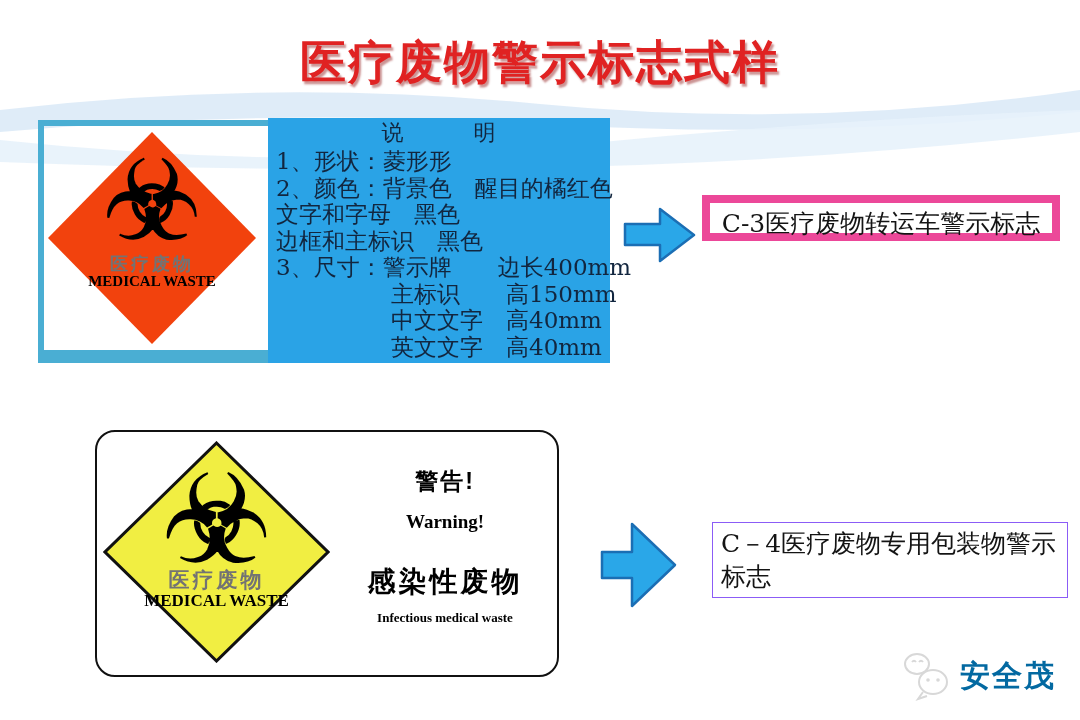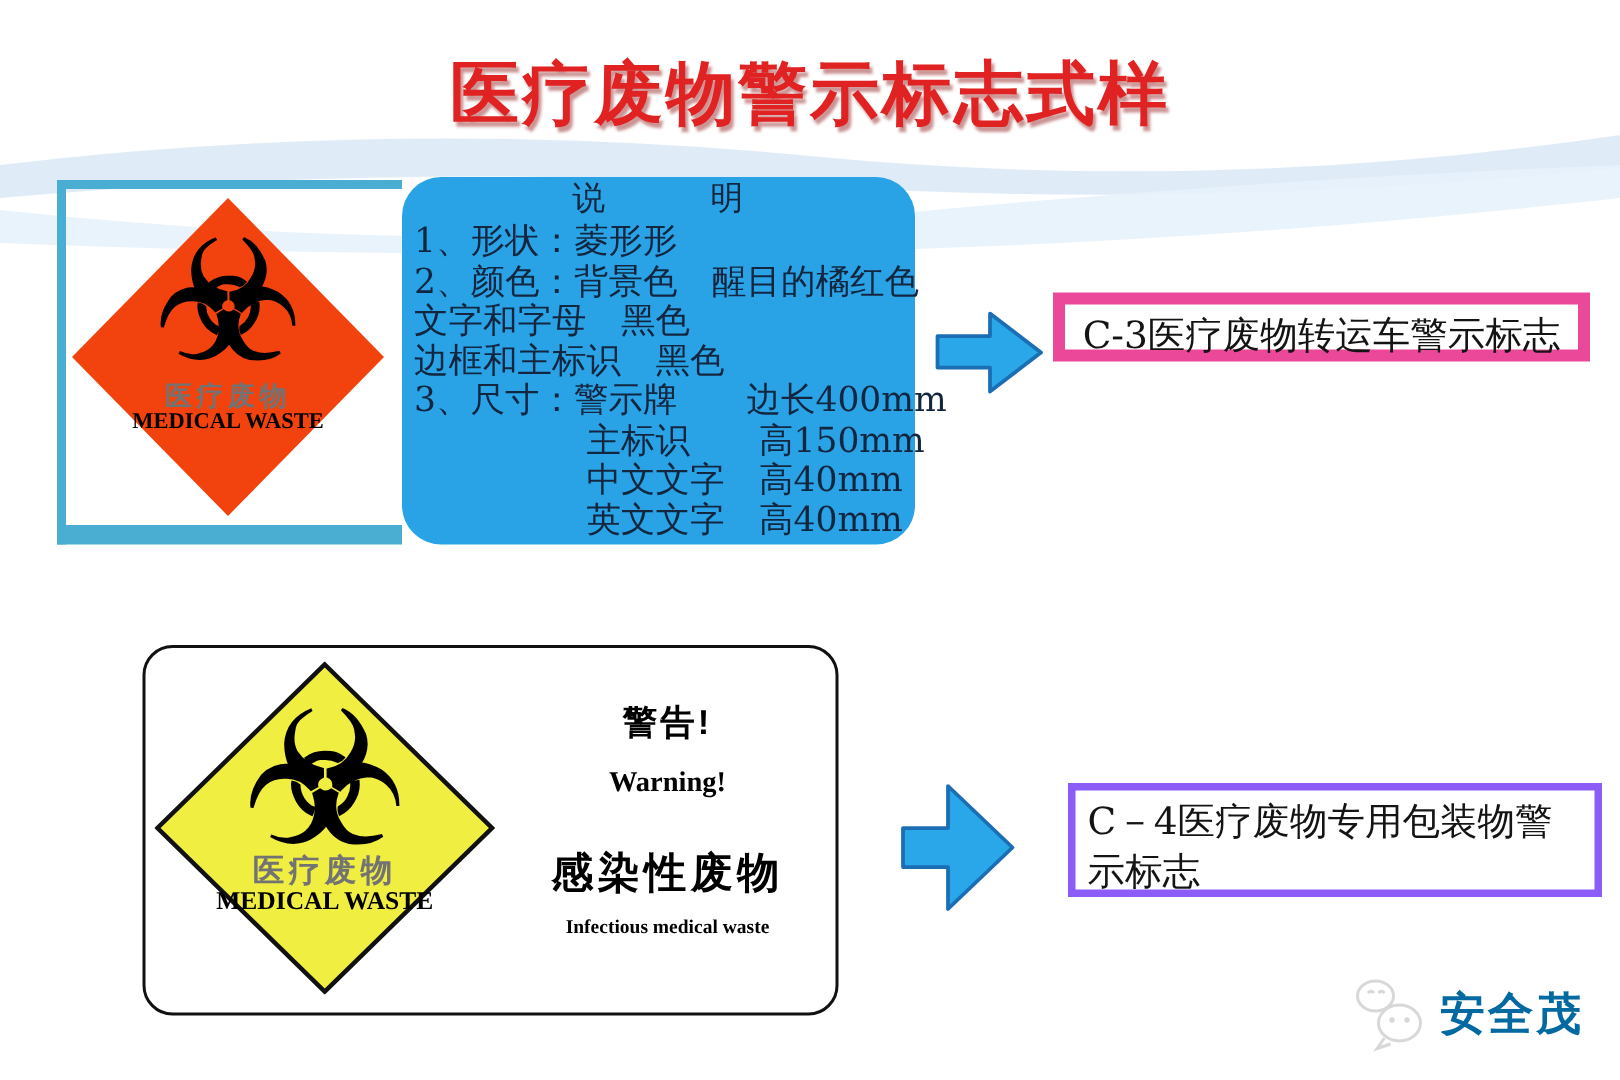--- a/index.html
+++ b/index.html
@@ -39,40 +39,40 @@
   .orange-diamond .sign-cn{top:120px; font-size:18px;}
   .orange-diamond .sign-en{top:141px; font-size:15px;}
   .yellow-diamond{left:103px; top:441px; width:227px; height:222px;}
   .yellow-diamond .bio{top:18px; font-size:122px;}
   .yellow-diamond .sign-cn{top:125px; font-size:21px;}
   .yellow-diamond .sign-en{top:150px; font-size:17px; letter-spacing:0px;}
   
   .explain-box{
     left:268px; top:118px; width:342px; height:245px; background:#2aa3e6;
     color:#12263f; font-family:"DejaVu Serif", serif;
-    padding:0; box-sizing:border-box;border-radius:26px;
+    padding:0; box-sizing:border-box;
   }
   .explain-heading{
     white-space:pre; text-align:center; font-size:22px; line-height:30px;
     letter-spacing:1px;
   }
   .explain-line{white-space:pre; font-size:23px; line-height:26.5px; padding-left:8px;}
   
   .arrow{overflow:visible;}
   
   .callout{
     background:#fff; color:#141414; font-family:"DejaVu Serif", serif;
     box-sizing:border-box; text-align:center;
   }
   .callout-c3{
     left:702px; top:195px; width:358px; height:46px; border:8px solid #ec4899;
     font-size:25px; line-height:41px;
   }
   .callout-c4{
-    left:712px; top:522px; width:356px; height:76px; border:5px solid #8b5cf6;
+    left:712px; top:522px; width:356px; height:76px; border:1px solid #8b5cf6;
     font-size:25px; line-height:33px; padding:4px 8px; text-align:left;
   }
   
   .bottom-box{
     left:95px; top:430px; width:464px; height:247px; background:#fff;
     border:2.5px solid #111; border-radius:20px; box-sizing:border-box;
   }
   .warn-block{left:330px; top:466px; width:230px; text-align:center; color:#000;}
   .warn-cn{font-size:23px; font-weight:bold; letter-spacing:2px;}
   .warn-en{font-size:19px; font-weight:bold; font-family:"Liberation Serif", serif; margin-top:14px;}

